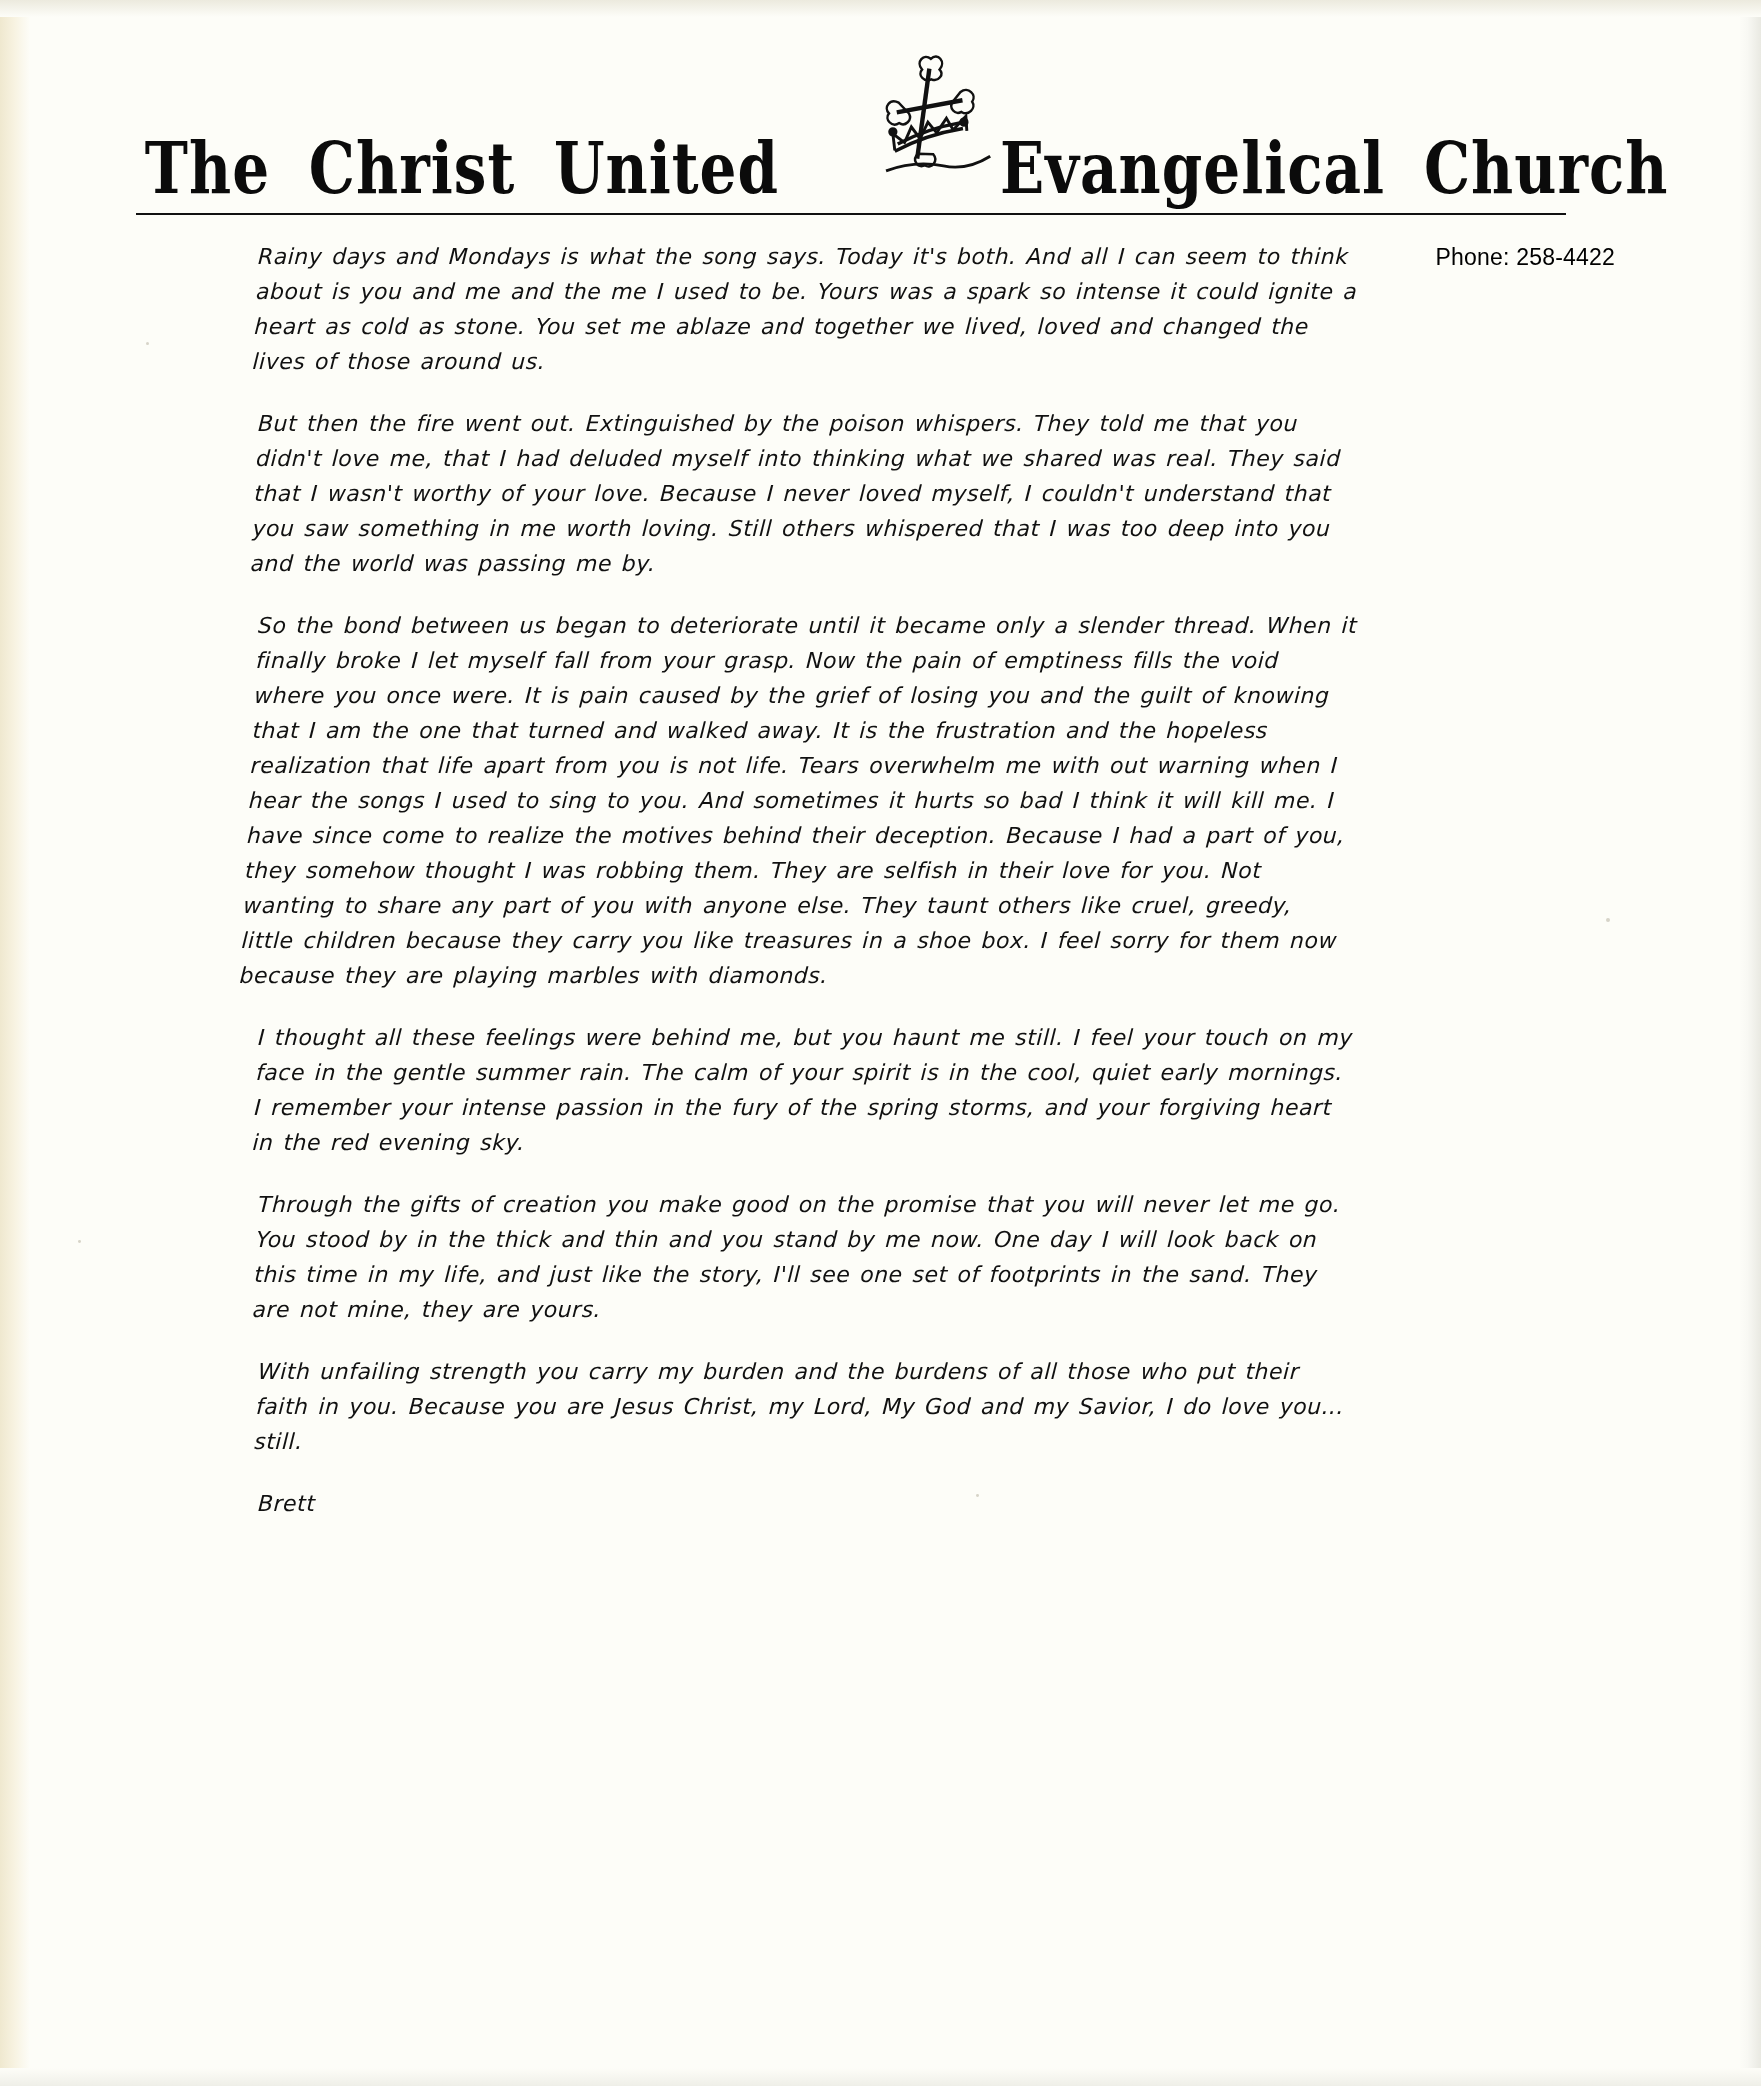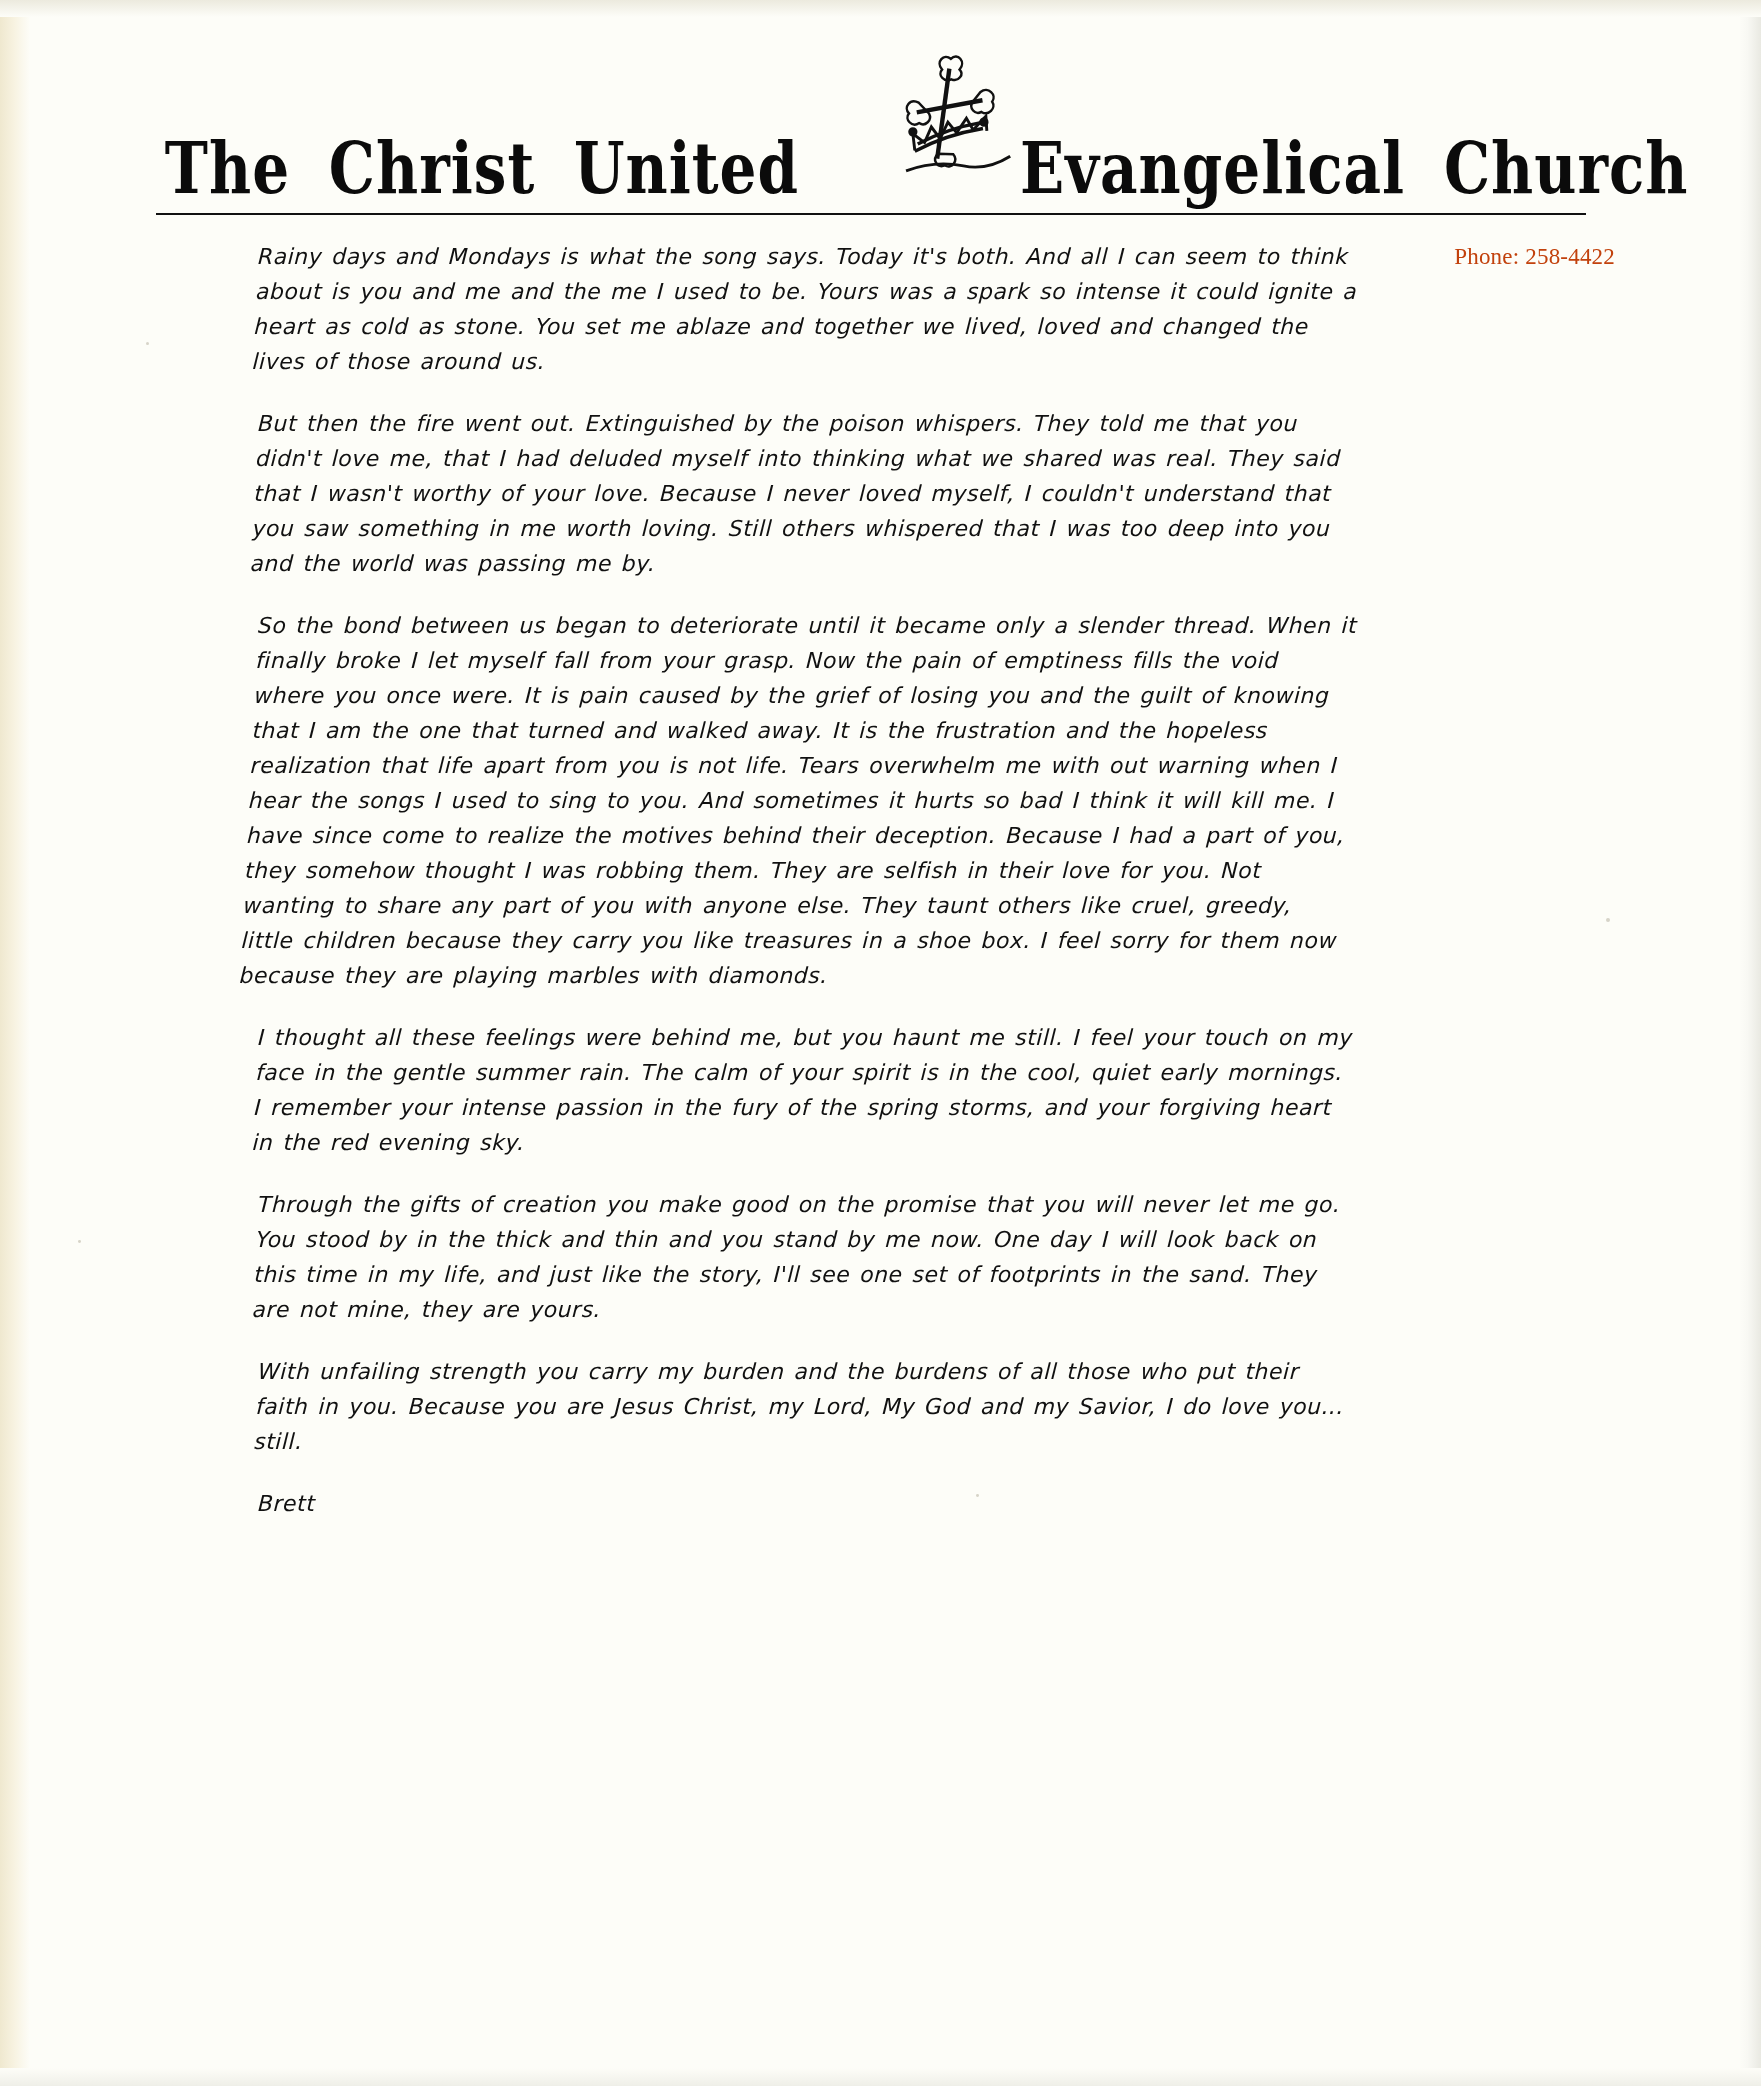--- a/index.html
+++ b/index.html
@@ -39,21 +39,21 @@
   .paper-bottom-edge {
     position: absolute;
     left: 0; bottom: 0;
     width: 100%; height: 19.5px;
     background: linear-gradient(to top, #eeeee7 0%, #fdfdf8 100%);
   }
 
   
   .letterhead {
     position: absolute;
-    left: 156px;
+    left: 136px;
     top: 54px;
     width: 1430px;
     height: 161px;
   }
   .letterhead-title {
     position: absolute;
     left: 0;
     top: 73px;
     width: 100%;
     text-align: center;
@@ -88,23 +88,23 @@
     top: 0px;
     width: 161px;
     height: 146px;
   }
 
   
   .phone {
     position: absolute;
     right: 146px;
     top: 244px;
-    font-family: Liberation Serif, serif;
+    font-family: Liberation Sans, sans-serif;
     font-size: 23px;
-    color: #c2410c;
+    color: #000000;
     letter-spacing: 0.2px;
     white-space: nowrap;
   }
 
   
   .letter-body {
     position: absolute;
     left: 259px;
     top: 239px;
     width: 1103px;

